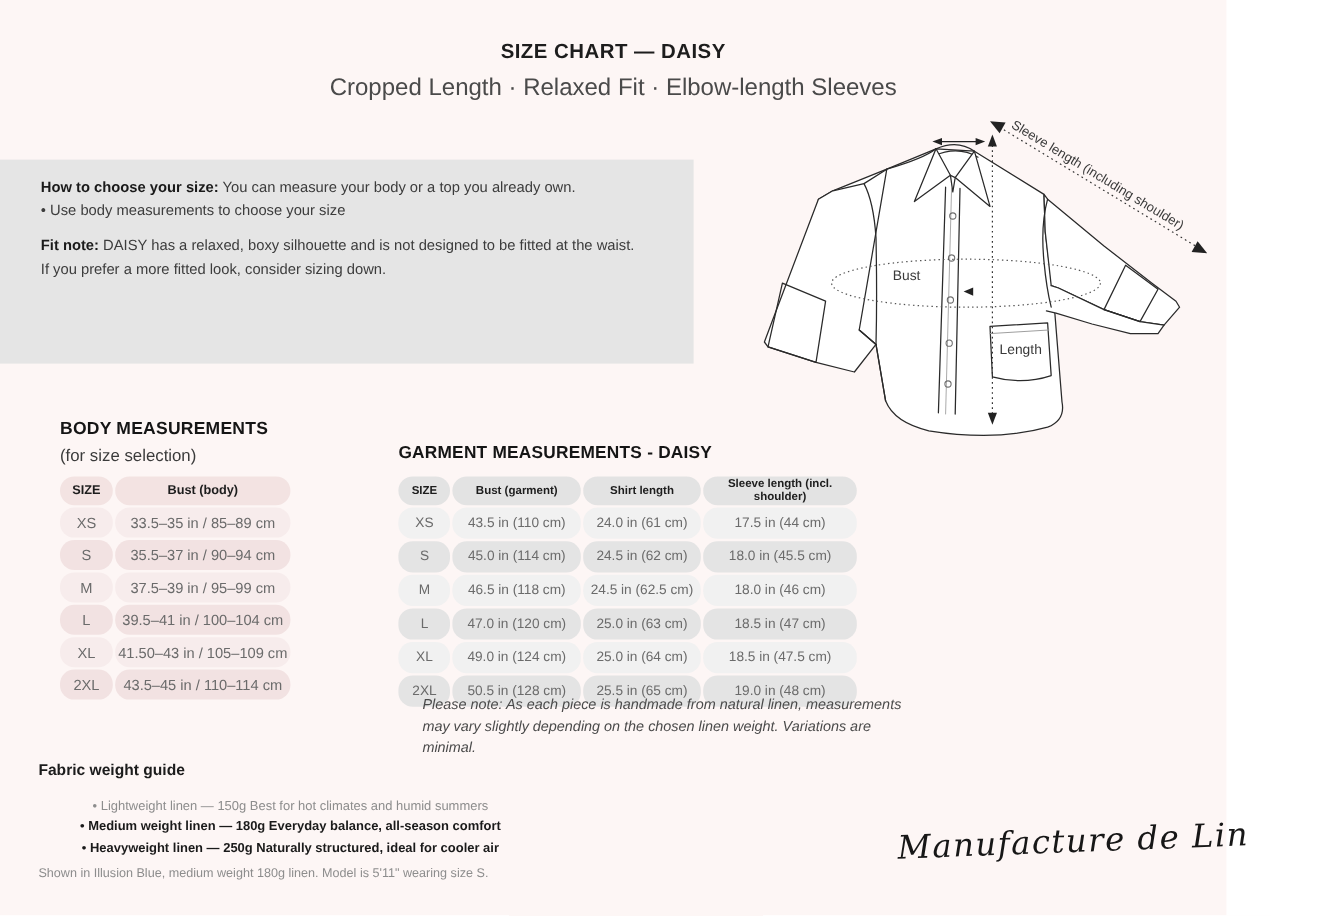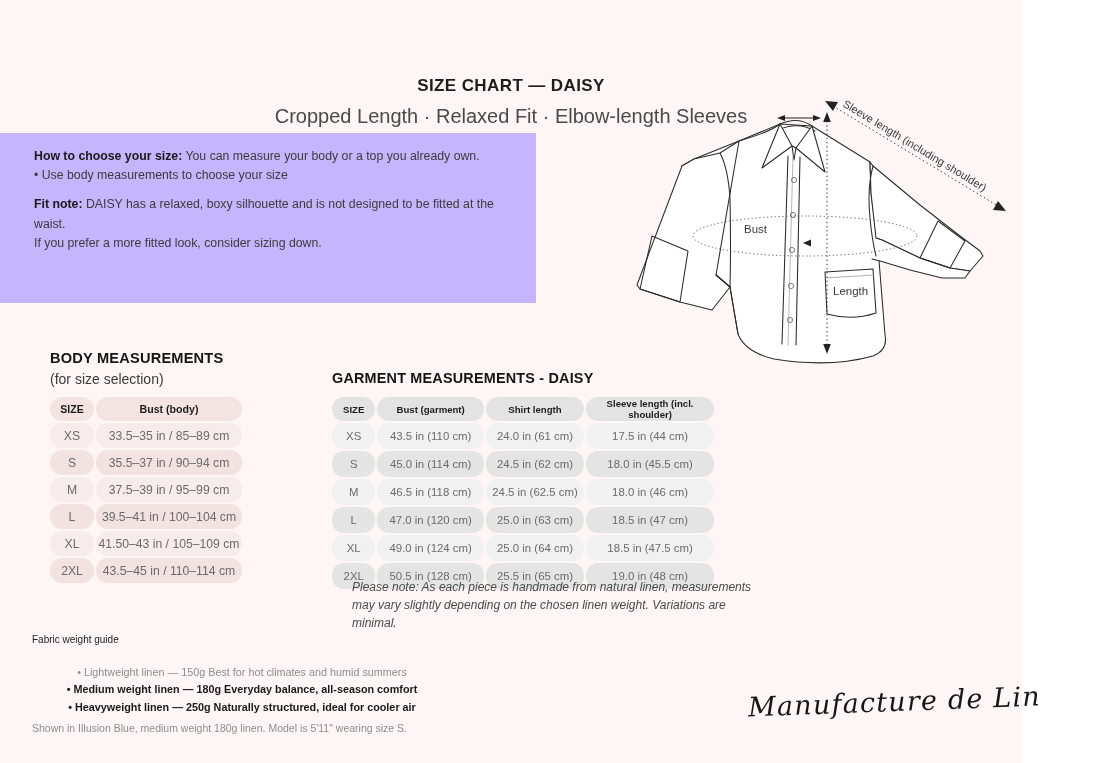--- a/index.html
+++ b/index.html
@@ -2,26 +2,26 @@
 <html><head>
 <meta charset="utf-8">
 <style>
   html,body{margin:0;padding:0;background:#ffffff;}
   body{width:1120px;height:763px;font-family:"Liberation Sans",sans-serif;
        -webkit-font-smoothing:antialiased;}
   #page{position:relative;width:1120px;height:763px;background:#ffffff;overflow:hidden;}
   #canvas{position:absolute;left:0;top:0;width:1022px;height:763px;background:#fdf6f5;}
 
   
-  .hdr{position:absolute;left:0;top:0;width:1022px;text-align:center;margin-top:43px;}
+  .hdr{position:absolute;left:0;top:0;width:1022px;text-align:center;}
   .hdr-title{margin-top:33px;font-size:17px;font-weight:bold;color:#1d1d1d;letter-spacing:.4px;}
   .hdr-sub{margin-top:9px;font-size:20px;color:#4a4a4a;font-weight:400;}
 
   
-  .infobox{position:absolute;left:0;top:133px;width:536px;height:170px;background:#c4b5fd;}
+  .infobox{position:absolute;left:0;top:133px;width:578px;height:170px;background:#e5e5e5;}
   .infobox .pad{padding:14px 22px 0 34px;}
   .ib-line{font-size:12.3px;color:#3c3c3c;line-height:1.55;}
   .ib-line b{color:#1a1a1a;font-weight:bold;}
   .ib-gap{height:11px;}
   .ib-bul{font-size:12.3px;color:#3c3c3c;line-height:1.5;}
 
   
   .sec-h{position:absolute;font-weight:bold;color:#151515;}
   #body-h{left:50px;top:350px;font-size:14.6px;letter-spacing:.2px;}
   #body-h2{position:absolute;left:50px;top:371px;font-size:14px;color:#3b3b3b;font-weight:400;}
@@ -46,21 +46,21 @@
   #tbl-garm tr.even td{background:#e4e4e4;}
   #tbl-garm .c-size{width:44px;}
   #tbl-garm .c-bust{width:108px;}
   #tbl-garm .c-shirt{width:100px;}
   #tbl-garm .c-slv{width:130px;}
 
   .note{position:absolute;left:332px;top:578px;width:400px;font-size:12px;
         font-style:italic;color:#4a4a4a;line-height:1.5;margin-left:20px;}
 
   
-  .fab-h{position:absolute;left:32px;top:634px;font-size:10px;font-weight:normal;color:#1c1c1c;}
+  .fab-h{position:absolute;left:32px;top:634px;font-size:13px;font-weight:bold;color:#1c1c1c;}
   .fab-list{position:absolute;left:32px;top:664px;width:420px;text-align:center;}
   .fab-i{font-size:10.8px;line-height:1.6;color:#1a1a1a;font-weight:bold;}
   .fab-i.muted{color:#8d8d8d;font-weight:400;}
   .shown{position:absolute;left:32px;top:722px;font-size:10.5px;color:#8d8d8d;}
 
   
   .sig{position:absolute;left:748px;top:686px;font-size:27px;color:#171717;
        font-family:"DejaVu Serif",serif;font-style:italic;
        transform:rotate(-2.2deg);letter-spacing:1.2px;}
 

